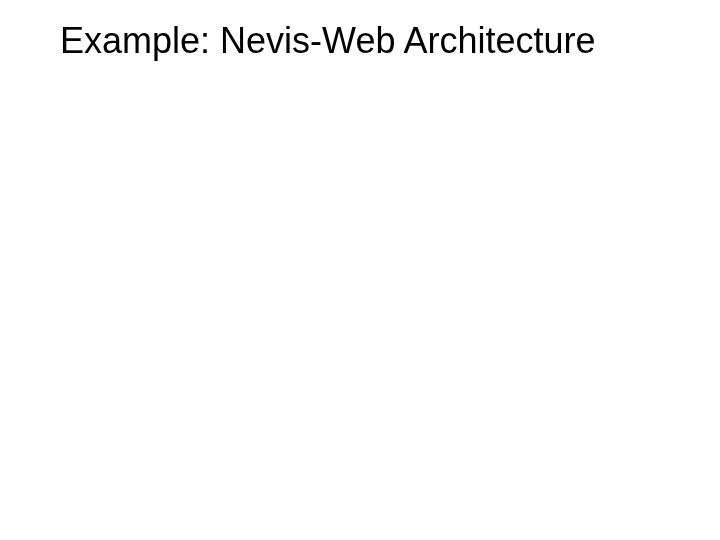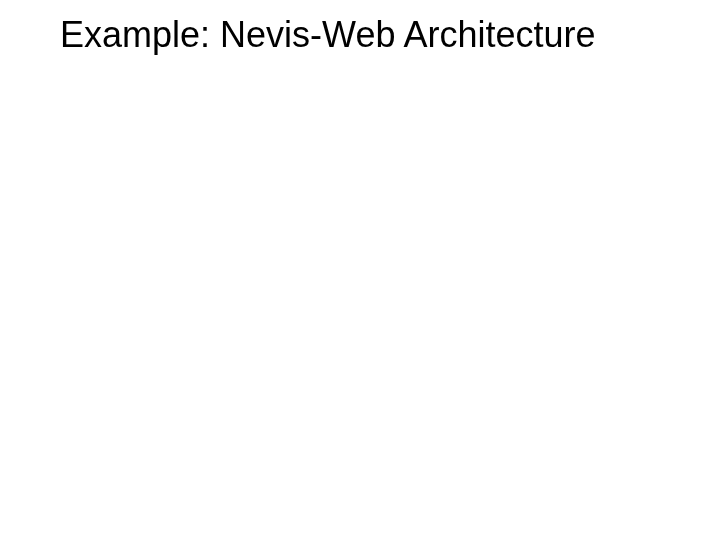--- a/index.html
+++ b/index.html
@@ -10,21 +10,21 @@
     body {
       width: 720px;
       height: 540px;
       background: #ffffff;
       font-family: Arial, Helvetica, sans-serif;
       overflow: hidden;
     }
     .slide {
       width: 100%;
       height: 100%;
-      padding-top: 14px;
+      padding-top: 20px;
     }
     .title {
       font-size: 36px;
       font-weight: normal;
       color: #000000;
       text-align: left;
       padding-left: 60px;
       letter-spacing: 0px;
     }
   </style>

